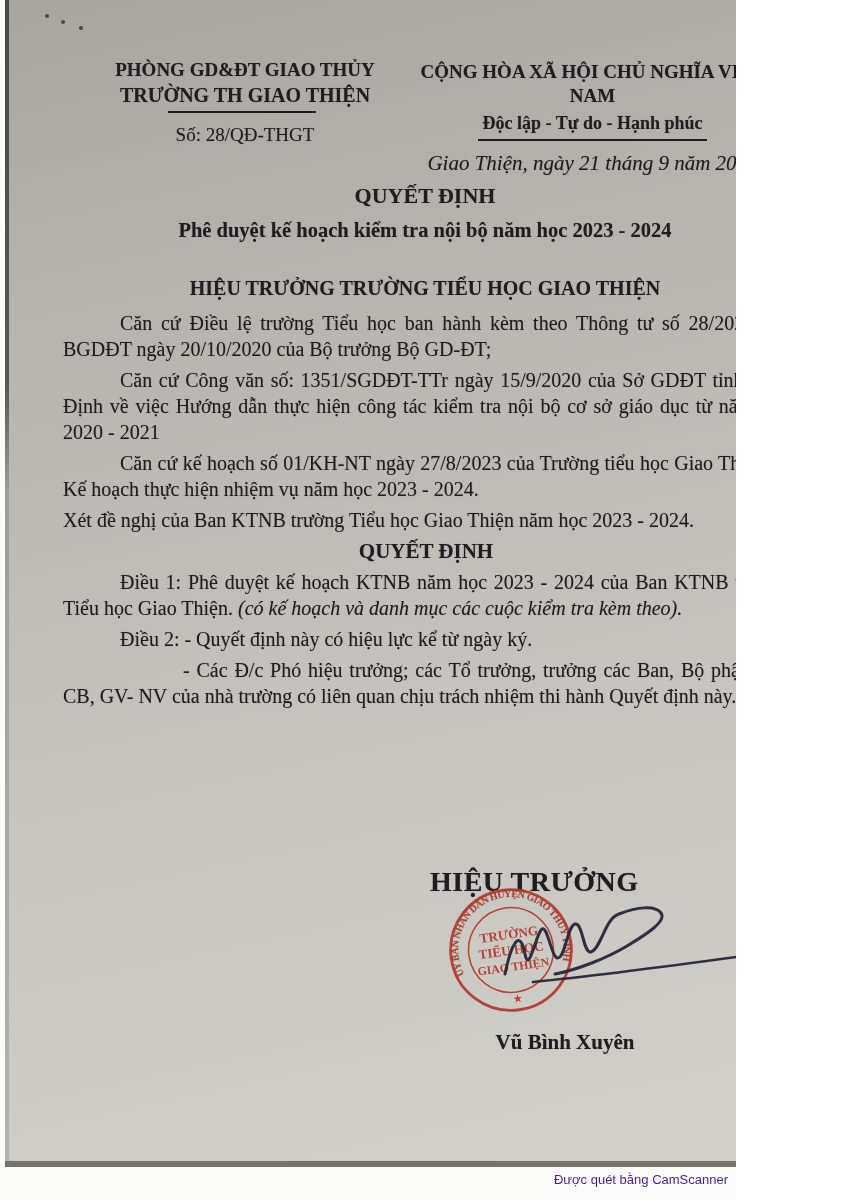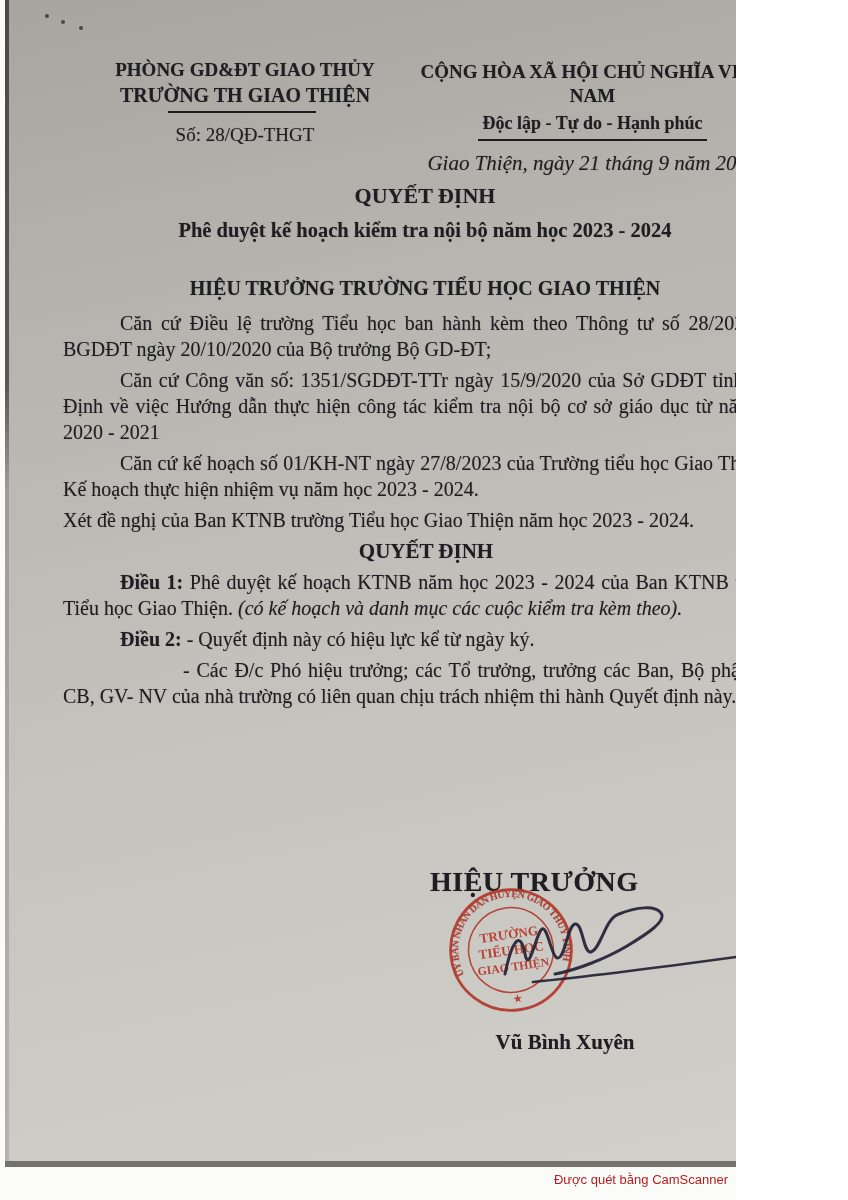--- a/index.html
+++ b/index.html
@@ -30,38 +30,38 @@
   .title-main{font-size:22px;font-weight:bold;line-height:28px;}
   .title-sub{font-size:20.5px;font-weight:bold;line-height:26px;margin-top:7px;}
   .authority{position:absolute;left:55px;top:277px;width:730px;text-align:center;
              font-size:20px;font-weight:bold;}
 
   .body-text{position:absolute;left:58px;top:310px;width:726px;font-size:20px;line-height:26px;
              text-align:justify;}
   .para{margin:0 0 5px;text-indent:57px;}
   .para.no-indent{text-indent:0;}
   .mid-heading{margin:3px 0 5px;text-align:center;font-weight:bold;font-size:21px;text-indent:0;}
-  .bold{font-weight:bold;}
+  .bold{font-weight:normal;}
   .italic{font-style:italic;}
   .big-indent{text-indent:120px;}
 
   .recipients{position:absolute;left:92px;top:858px;font-size:19px;line-height:30px;}
   .recipients-label{font-weight:bold;font-style:italic;}
   .signer-title{position:absolute;left:425px;top:866px;width:270px;text-align:left;
                 font-size:28px;font-weight:bold;letter-spacing:.5px;}
   .signer-name{position:absolute;left:420px;top:1030px;width:280px;text-align:center;
                font-size:21px;font-weight:bold;}
 
   .stamp{position:absolute;left:440px;top:884px;width:132px;height:132px;transform:rotate(-8deg);
          opacity:.92;}
   .stamp text{text-shadow:none;}
   .signature{position:absolute;left:470px;top:896px;width:300px;height:110px;}
 
   .scanner-credit{position:absolute;right:8px;top:1172px;font-family:"Liberation Sans",sans-serif;
-                  font-size:13px;color:#b91c1c;}
+                  font-size:13px;color:#4c1d95;}
 </style>
 </head>
 <body>
 
 <div class="page">
   <div class="paper">
     <div class="paper-left-edge"></div>
     <div class="paper-bottom-edge"></div>
     <div class="speck" style="left:40px;top:14px;"></div>
     <div class="speck" style="left:56px;top:20px;"></div>

